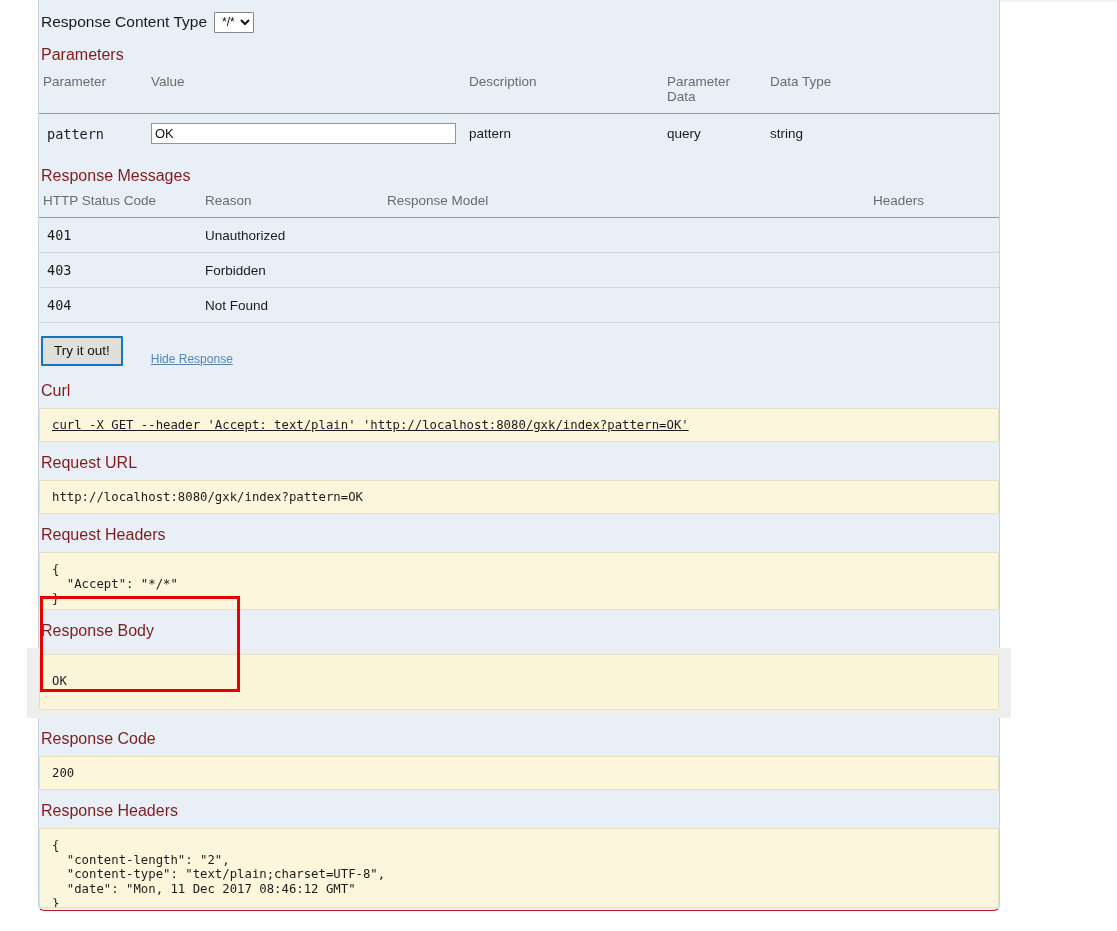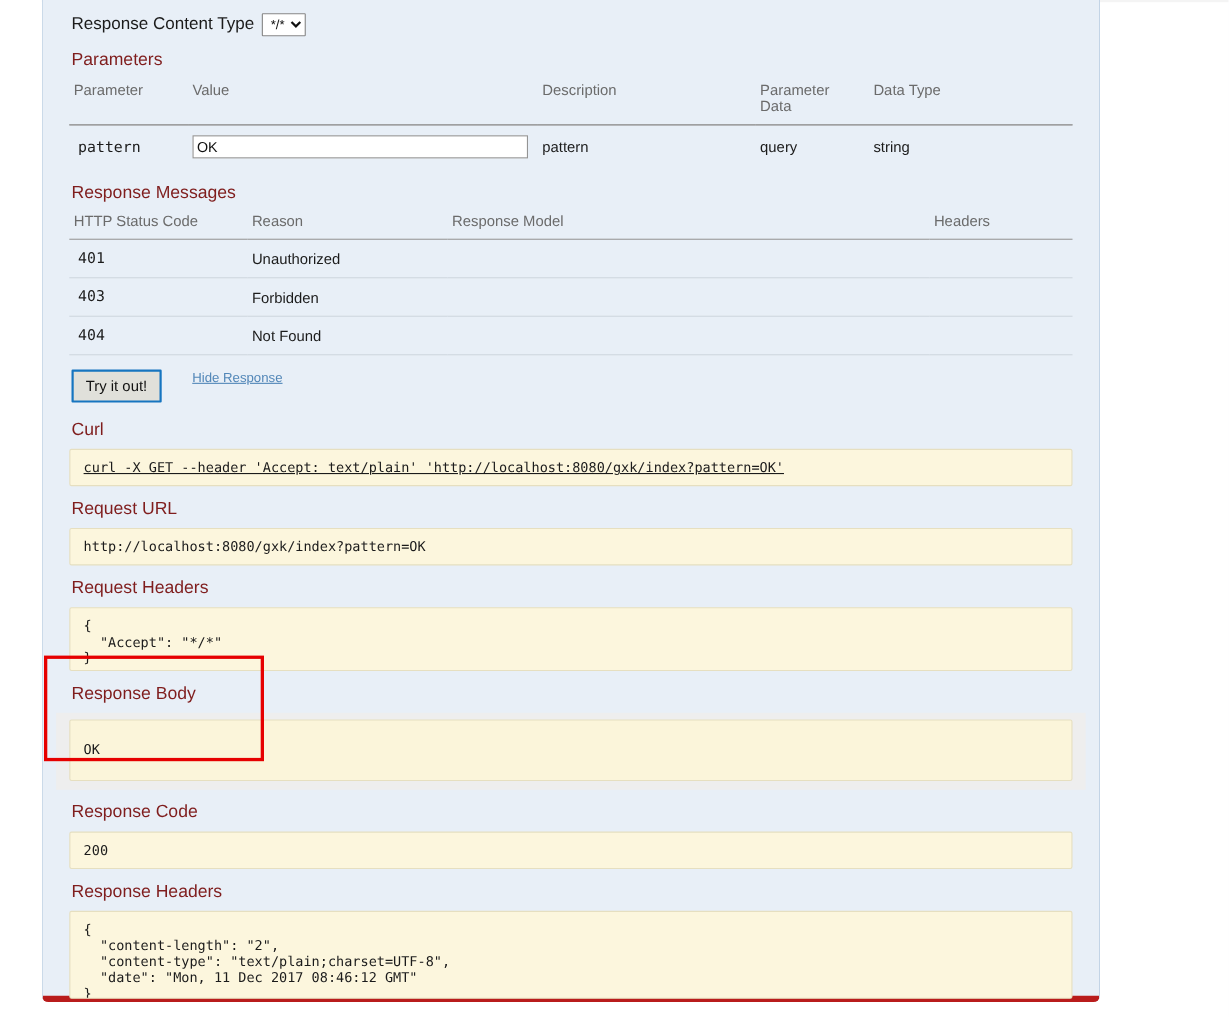--- a/index.html
+++ b/index.html
@@ -16,24 +16,24 @@
     background: #ffffff;
   }
   
   .content-panel {
     position: absolute;
     left: 38px; top: 0px;
     width: 962px; height: 911px;
     background: #e8eff7;
     border-left: 1px solid #c3d4e6;
     border-right: 1px solid #c3d4e6;
-    border-bottom: 6px solid #b91c1c;
+    border-bottom: 1px solid #b91c1c;
     border-bottom-left-radius: 6px;
     border-bottom-right-radius: 6px;
-    padding: 0 24px;
+    padding: 0 0;
   }
   .top-rule {
     position: absolute;
     left: 38px; top: 0;
     width: 1079px; height: 2px;
     background: #f4f4f4;
   }
 
   
   .rct-row {
@@ -122,21 +122,21 @@
   
   .col-code   { width: 162px; }
   .col-reason { width: 182px; }
   .col-model  { width: auto; }
   .col-headers{ width: 130px; text-align: left; }
   th.headers-th { text-align: right; padding-right: 56px; }
 
   
   .try-row {
     display: flex;
-    align-items: flex-start;
+    align-items: flex-end;
     gap: 16px;
     padding: 13px 0 4px 2px;
   }
   .try-btn {
     background: #e0e0da;
     border: 2px solid #1675c0;
     color: #111111;
     font-family: "Liberation Sans", sans-serif;
     font-size: 13.5px;
     padding: 5px 11px 6px 11px;

